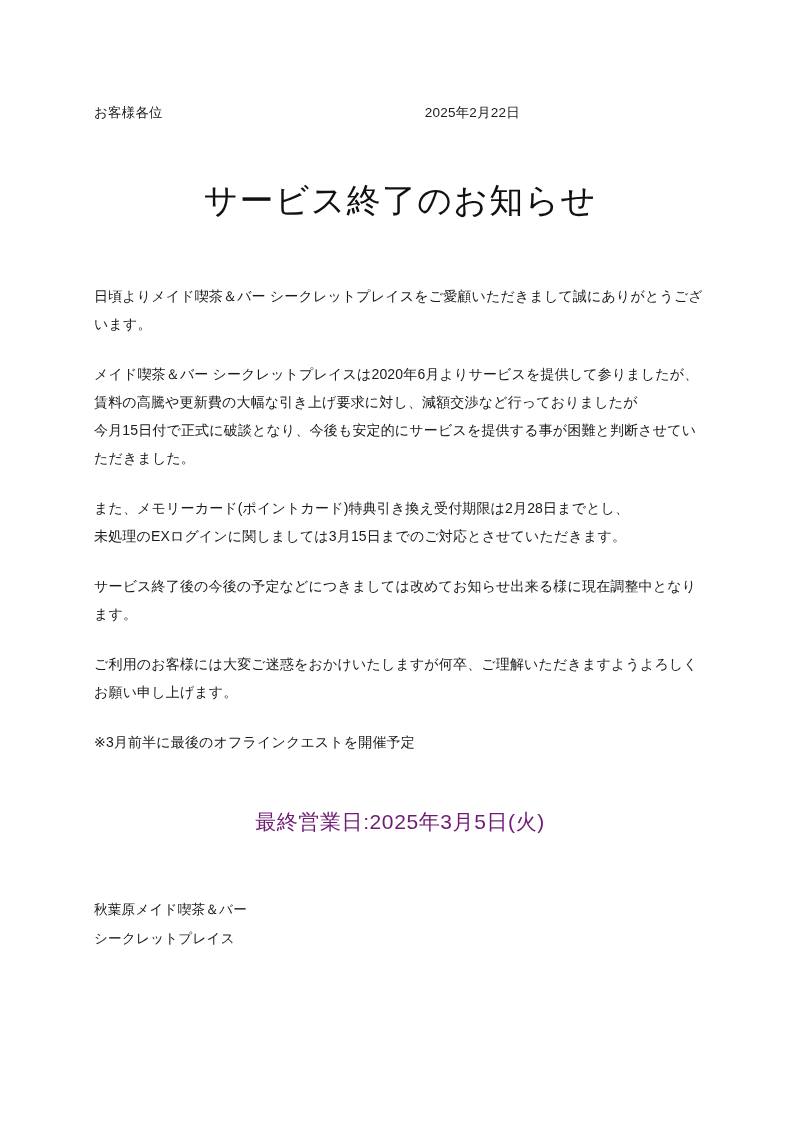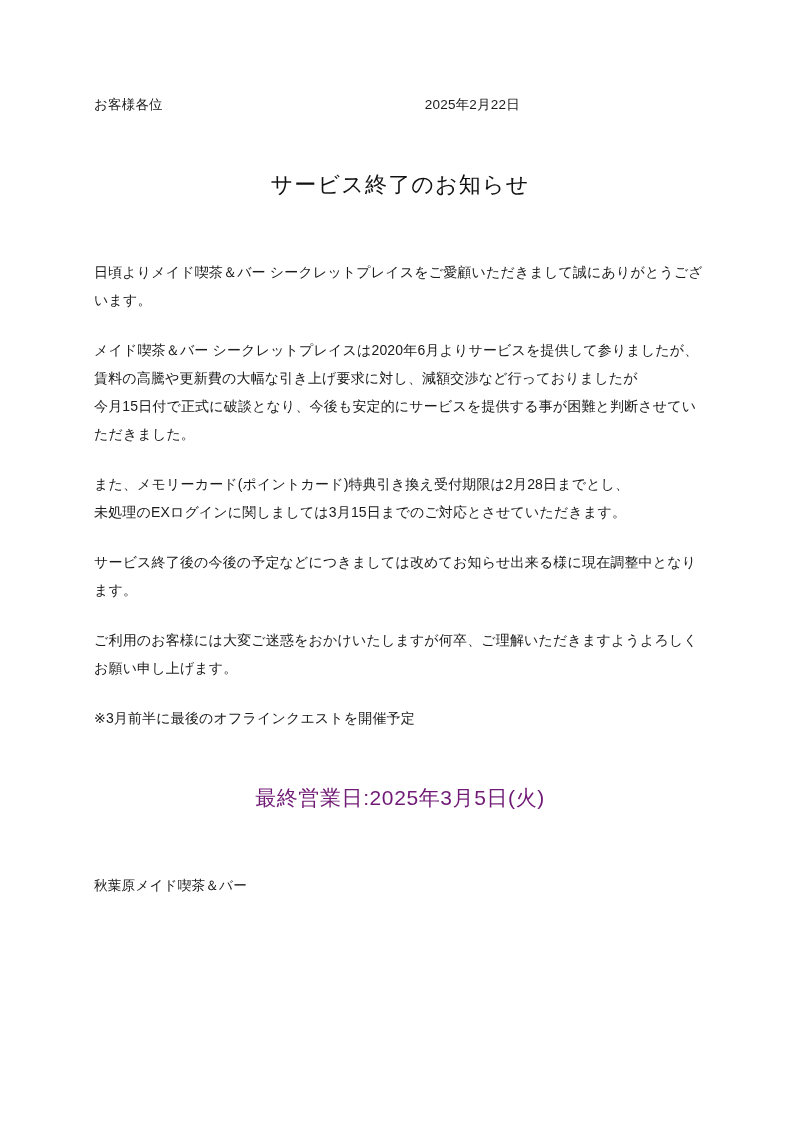--- a/index.html
+++ b/index.html
@@ -12,41 +12,41 @@
     height: 1129px;
     font-family: "Liberation Sans", "DejaVu Sans", sans-serif;
     color: #1a1a1a;
     -webkit-font-smoothing: antialiased;
   }
   .page {
     position: relative;
     width: 800px;
     height: 1129px;
     box-sizing: border-box;
-    padding: 0 94px;
+    padding: 8px 94px;
     background: #ffffff;
   }
   .header-row {
     display: flex;
     align-items: baseline;
     padding-top: 96px;
     font-size: 13.5px;
     letter-spacing: 0.2px;
   }
   .header-addressee {
     flex: 0 0 auto;
   }
   .header-date {
     margin-left: 262px;
     flex: 0 0 auto;
   }
   .doc-title {
     margin-top: 56px;
     text-align: center;
-    font-size: 22px;
+    font-size: 34px;
     font-weight: 400;
     letter-spacing: 1.2px;
     color: #111111;
   }
   .body-block {
     margin-top: 58px;
   }
   .para {
     font-size: 14px;
     line-height: 2.0;
@@ -102,15 +102,16 @@
 未処理のEXログインに関しましては3月15日までのご対応とさせていただきます。</p>
     <p class="para">サービス終了後の今後の予定などにつきましては改めてお知らせ出来る様に現在調整中となります。</p>
     <p class="para">ご利用のお客様には大変ご迷惑をおかけいたしますが何卒、ご理解いただきますようよろしくお願い申し上げます。</p>
     <p class="para">※3月前半に最後のオフラインクエストを開催予定</p>
   </div>
 
   <div class="closing-date">最終営業日:2025年3月5日(火)</div>
 
   <div class="signature">
     <span class="sig-line">秋葉原メイド喫茶＆バー</span>
+    <span class="sig-line indent">シークレットプレイス</span>
   </div>
 
 </div>
 
 </body></html>

